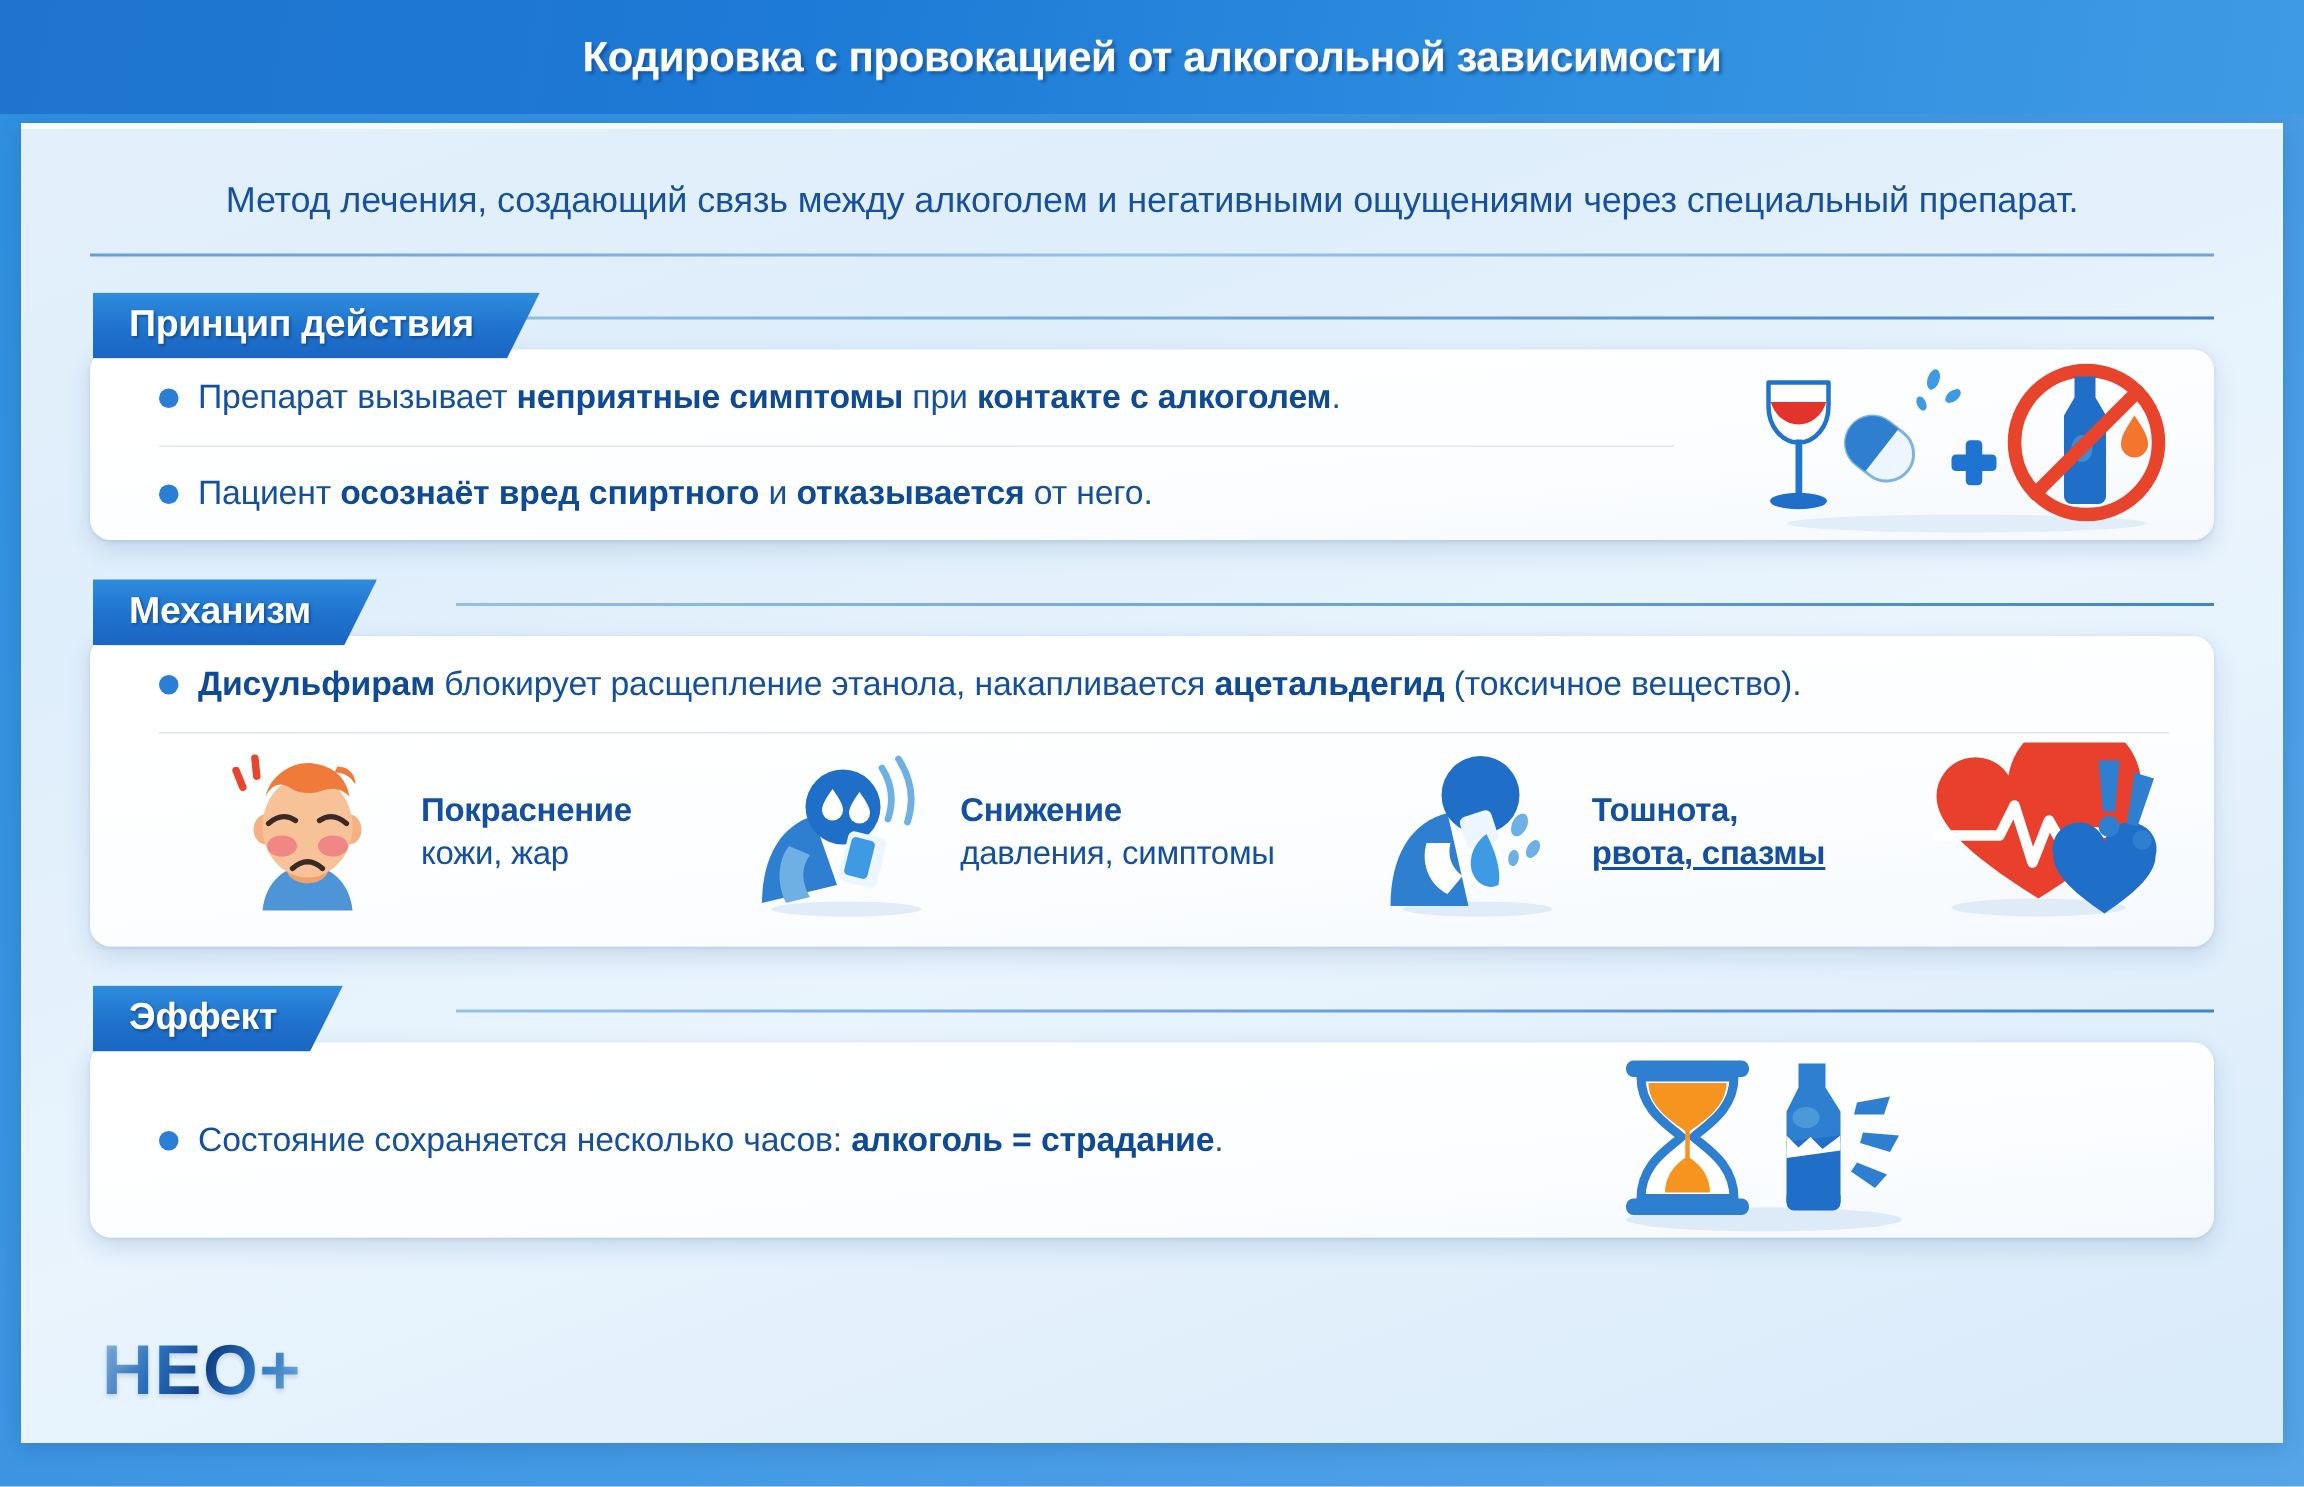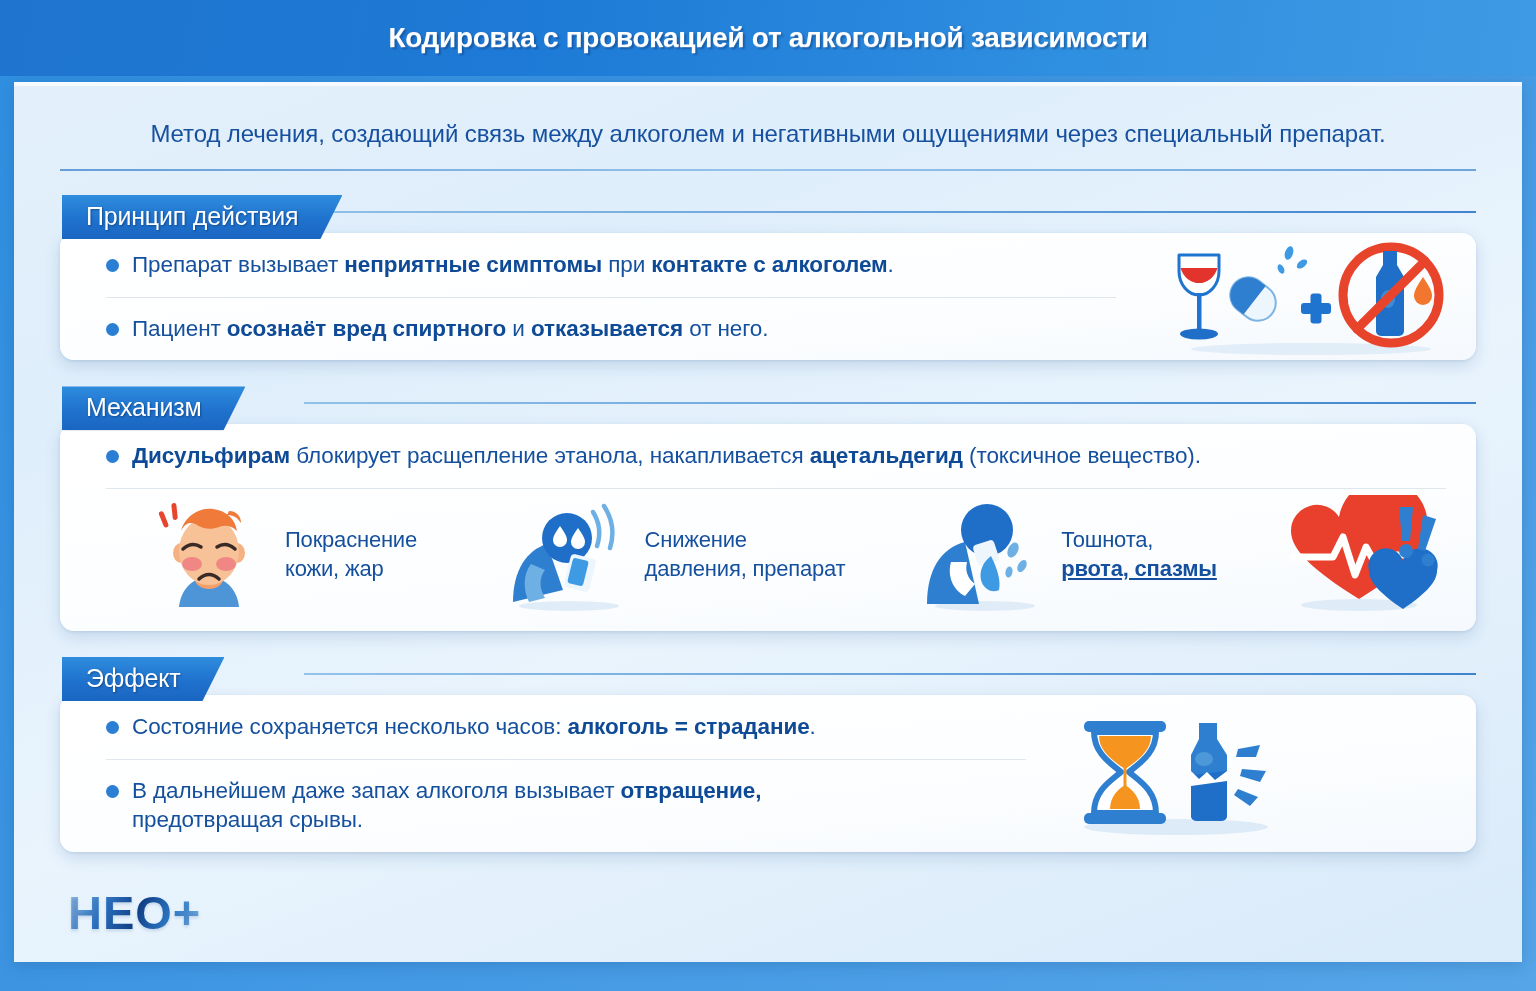--- a/index.html
+++ b/index.html
@@ -70,21 +70,21 @@
     left: 290px; right: 46px; top: 16px;
     height: 2px;
     background: linear-gradient(90deg, rgba(80,155,215,.55), rgba(45,120,200,.9));
   }
   .tab {
     display: inline-block;
     position: relative;
     background: linear-gradient(180deg, #2f8ddd 0%, #1f72cd 55%, #1a66c2 100%);
     color: #fff;
     font-size: 25px;
-    font-weight: normal;
+    font-weight: bold;
     padding: 7px 44px 8px 24px;
     margin-left: 2px;
     letter-spacing: -0.2px;
     text-shadow: 1px 1px 2px rgba(8,45,95,.55);
     clip-path: polygon(0 0, 100% 0, calc(100% - 22px) 100%, 0 100%);
     box-shadow: 2px 3px 6px rgba(20,70,130,.28);
     z-index: 3;
     white-space: nowrap;
     text-align: center;
   }
@@ -153,21 +153,21 @@
     gap: 12px;
     min-width: 0;
   }
   .sym-text {
     font-size: 22px;
     color: #15509e;
     line-height: 1.3;
     letter-spacing: -0.2px;
     white-space: nowrap;
   }
-  .sym-text .l1 { font-weight: normal; display: block; }
+  .sym-text .l1 { font-weight: bold; display: block; }
   .sym-text .l2 { display: block; }
   .sym-text .l2.bold { font-weight: bold; text-decoration: underline; }
 
   
   .s3-wrap { display: flex; align-items: center; }
   .s3-left { flex: 1 1 auto; min-width: 0; }
   .s3-art {
     flex: 0 0 420px;
     display: flex;
     align-items: center;
@@ -315,21 +315,21 @@
             <path d="M73 32 c5 7 7 11 7 14 a7 7 0 0 1 -14 0 c0 -3 2 -7 7 -14z" fill="#ffffff"></path>
             <rect x="62" y="60" width="26" height="34" rx="4" fill="#eef6fd" transform="rotate(14 75 77)"></rect>
             <rect x="65" y="63" width="16" height="26" rx="3" fill="#3f9ae4" transform="rotate(14 73 76)"></rect>
             <g stroke="#6fb0e4" stroke-width="4.5" fill="none" stroke-linecap="round">
               <path d="M88 16 q10 16 4 34"></path>
               <path d="M99 10 q13 20 6 42"></path>
             </g>
           </svg>
           <div class="sym-text">
             <span class="l1">Снижение</span>
-            <span class="l2">давления, препарат</span>
+            <span class="l2">давления, симптомы</span>
           </div>
         </div>
 
         <div class="sym">
           <svg width="128" height="118" viewBox="0 0 128 118">
             <ellipse cx="64" cy="110" rx="50" ry="5" fill="#cfe3f4" opacity=".6"></ellipse>
             <path d="M6 108 c0 -34 14 -56 38 -62 l14 62 z" fill="#2f7fd0"></path>
             <circle cx="66" cy="34" r="26" fill="#1f6fc8"></circle>
             <path d="M30 66 c-4 14 2 28 14 34 l10 -12 c-8 -6 -10 -14 -8 -22z" fill="#ffffff"></path>
             <rect x="54" y="46" width="22" height="22" rx="4" fill="#eef6fd" transform="rotate(-18 65 57)"></rect>
@@ -370,25 +370,20 @@
     <div class="tab">Эффект</div>
     <div class="card">
       <div class="s3-wrap">
         <div class="s3-left">
 
           <div class="bullet-row">
             <span class="dot"></span>
             <span class="btext"><span>Состояние сохраняется несколько часов: </span><b>алкоголь = страдание</b><span>.</span></span>
           </div>
 
-          <div class="bullet-row">
-            <span class="dot"></span>
-            <span class="btext" style="white-space:pre-line;"><span>В дальнейшем даже запах алкоголя вызывает </span><b>отвращение,</b><span>
-предотвращая срывы.</span></span>
-          </div>
 
         </div>
 
         <div class="s3-art">
           <svg width="230" height="130" viewBox="0 0 230 130">
             <ellipse cx="110" cy="118" rx="92" ry="8" fill="#d4e6f6" opacity=".75"></ellipse>
 
             <g>
               <rect x="18" y="12" width="82" height="11" rx="5" fill="#2f7fd0"></rect>
               <rect x="18" y="104" width="82" height="11" rx="5" fill="#2f7fd0"></rect>

